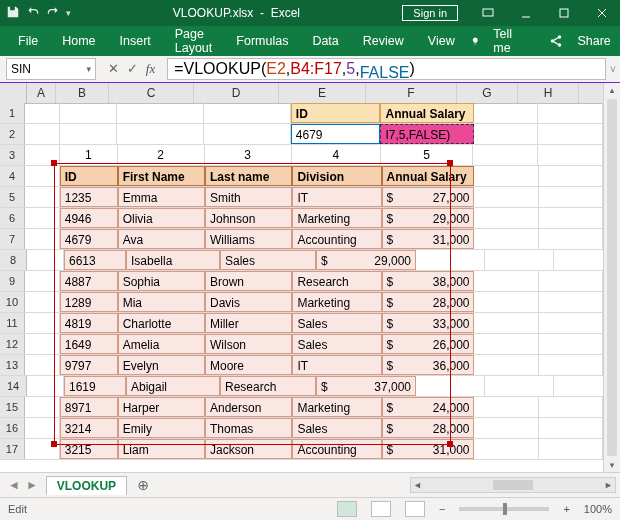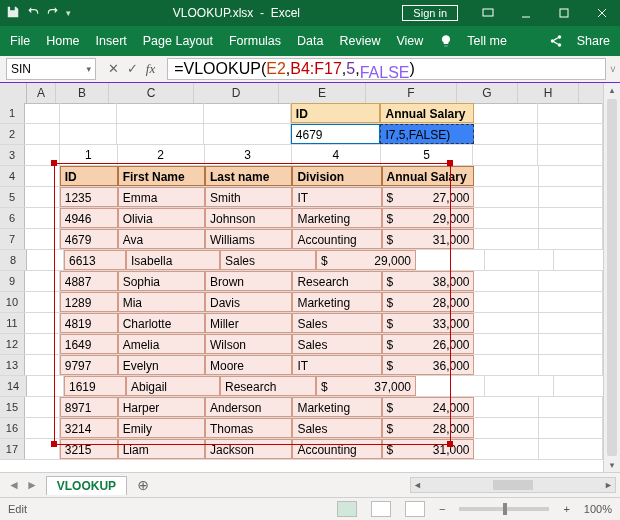--- a/index.html
+++ b/index.html
@@ -10,59 +10,59 @@
   .tb-left { display:flex; align-items:center; gap:6px; padding-left:6px; }
   .tb-left svg { width:14px; height:14px; fill:#fff; opacity:.9; }
   .tb-title { flex:1; text-align:center; font-size:12px; }
   .tb-right { display:flex; align-items:center; gap:2px; }
   .signin { border:1px solid #fff; padding:1px 10px; font-size:11px; margin-right:10px; }
   .win-btn { width:36px; height:26px; display:flex; align-items:center; justify-content:center; }
   .win-btn svg { width:12px; height:12px; stroke:#fff; fill:none; stroke-width:1; }
 
   
   .ribbon { height:30px; background:#107c41; color:#fff; display:flex; align-items:center; padding:0 10px; gap:16px; font-size:12.5px; }
-  .ribbon .tab { cursor:default; }
+  .ribbon .tab { cursor:default;margin-left:8px; }
   .ribbon .bulb, .ribbon .share-icon { display:flex; align-items:center; gap:14px; }
   .ribbon .spacer { flex:1; }
   .ribbon svg { width:14px; height:14px; fill:#fff; }
 
   
   .fbar { height:26px; border-bottom:1px solid #6d28d9; display:flex; align-items:center; background:#f3f2f1; }
   .namebox { width:80px; height:20px; border:1px solid #bdbdbd; background:#fff; margin:0 6px; display:flex; align-items:center; padding:0 4px; font-size:12px; justify-content:space-between;}
   .namebox .dd { font-size:9px; color:#666; }
   .fx-btns { display:flex; gap:8px; color:#666; padding:0 6px; }
   .fx-btns span { font-size:13px; }
   .fx-label { font-style:italic; font-family:"Times New Roman",serif; font-size:13px; padding-right:6px; color:#555;}
   .formula-input { flex:1; height:20px; border:1px solid #bdbdbd; background:#fff; padding:0 6px; font-size:16px; display:flex; align-items:center;}
   .fbar-end { width:14px; text-align:center; color:#888; font-size:10px; }
 
   .formula-input .tk-fn{color:#000;}
   .formula-input .tk-a{color:#c2410c;}
   .formula-input .tk-b{color:#c00000;}
   .formula-input .tk-c{color:#7030a0;}
-  .formula-input .tk-d{color:#8b5cf6;margin-top:8px;}
+  .formula-input .tk-d{color:#0369a1;margin-top:8px;}
 
   
   .grid-wrap { flex:1; display:flex; overflow:hidden; background:#fff; position:relative;}
   .grid-inner { flex:1; position:relative; overflow:hidden;}
   .col-head { height:20px; display:flex; background:#e6e6e6; border-bottom:1px solid #bdbdbd; font-size:12px; color:#333;}
   .corner { width:26px; border-right:1px solid #bdbdbd; background:#e6e6e6;}
   .ch { border-right:1px solid #d0d0d0; text-align:center; line-height:20px;}
   .rows { position:absolute; top:20px; left:0; right:0; bottom:0; overflow:hidden;}
   .row { height:20px; display:flex; border-bottom:1px solid #d9d9d9;}
   .rh { width:26px; background:#e6e6e6; border-right:1px solid #bdbdbd; text-align:center; font-size:11px; line-height:20px; color:#333;}
   .cell { border-right:1px solid #d9d9d9; padding:0 4px; line-height:20px; font-size:12px; white-space:nowrap; overflow:hidden;}
 
   
   .cA{width:28px;} .cB{width:52px;} .cC{width:84px;} .cD{width:84px;} .cE{width:86px;} .cF{width:90px;} .cG{width:60px;} .cH{width:60px;}
 
   .hdr-e { background:#fbe2b4; border:1px solid #d4a35a; font-weight:bold;}
   .hdr-f { background:#fbe2b4; border:1px solid #d4a35a; font-weight:bold;}
   .e2 { border:1.5px solid #0070c0; background:#fff;}
-  .f2 { border:1px dashed #333; background:#3b82f6;}
+  .f2 { border:1px dashed #333; background:#ec4899;}
 
   .tbl-head { background:#f6d1b0; border:1px solid #b47544; font-weight:bold;}
   .tbl-cell { background:#fae7e3; border:1px solid #d49b86; }
   .num { text-align:center;}
   .sal { display:flex; justify-content:space-between;}
 
   .range-frame{ position:absolute; border:1.5px solid #c00000; pointer-events:none;}
   .range-handle{ position:absolute; width:6px; height:6px; background:#c00000; }
 
   

